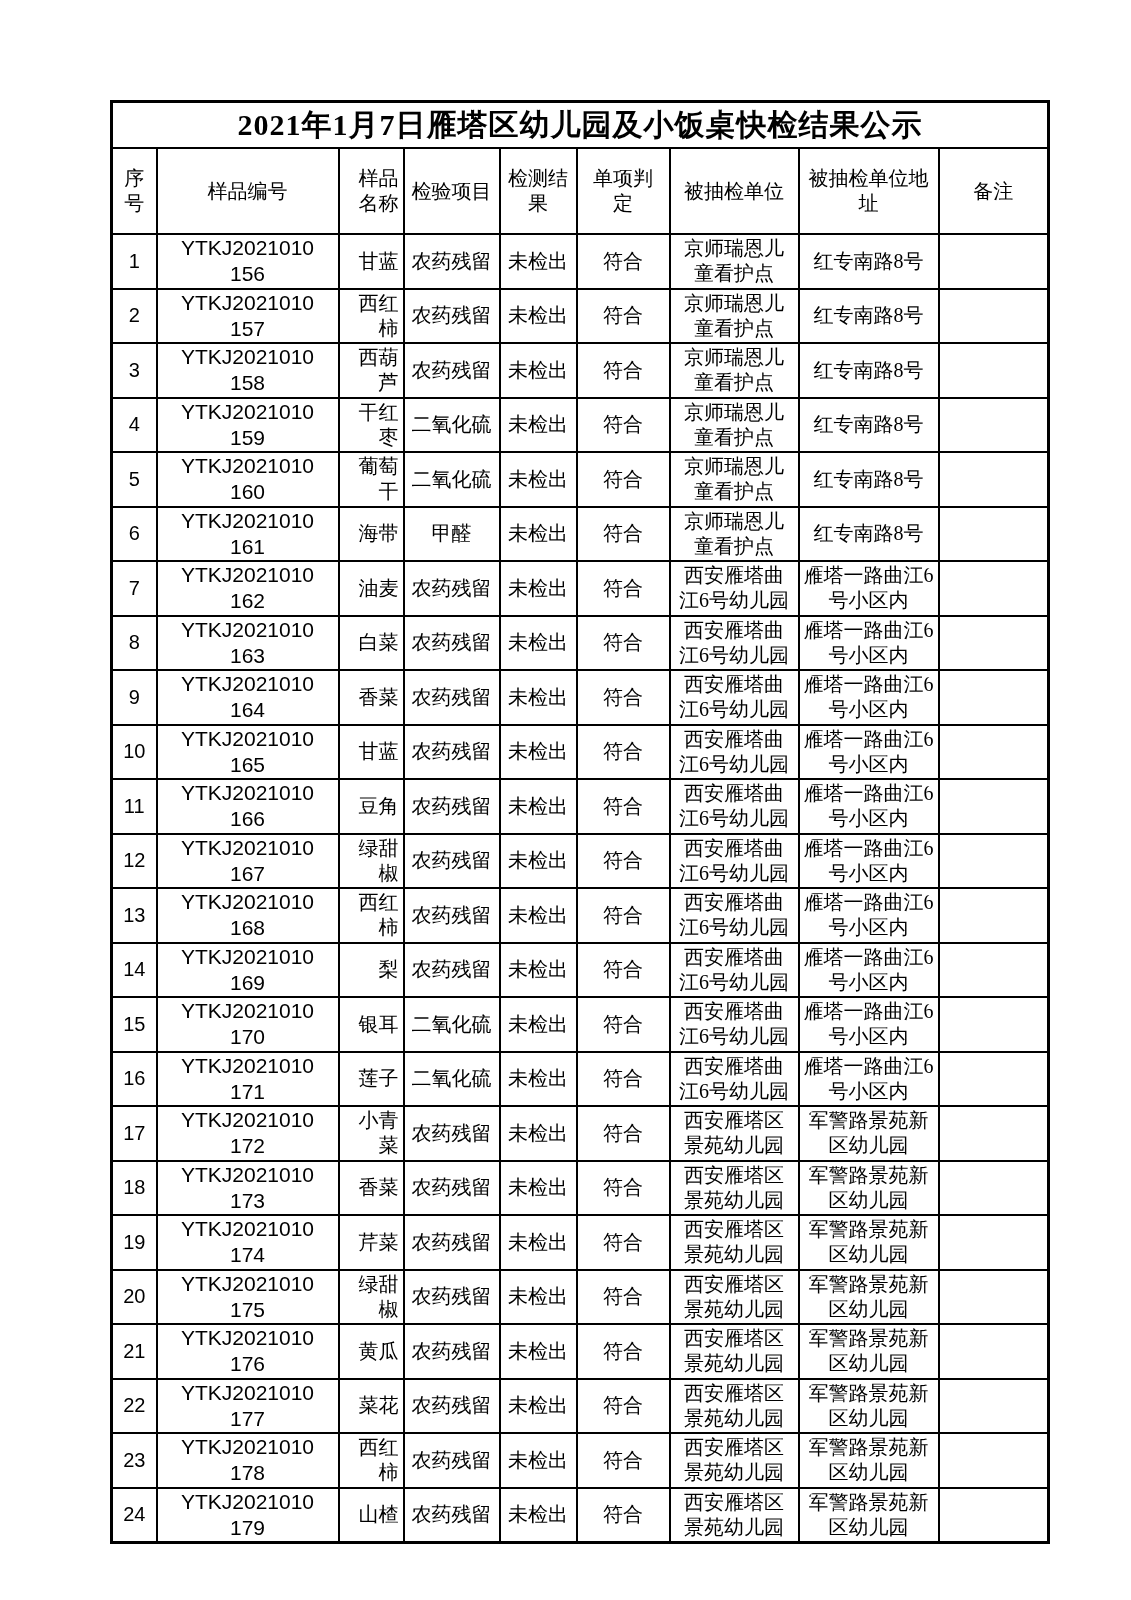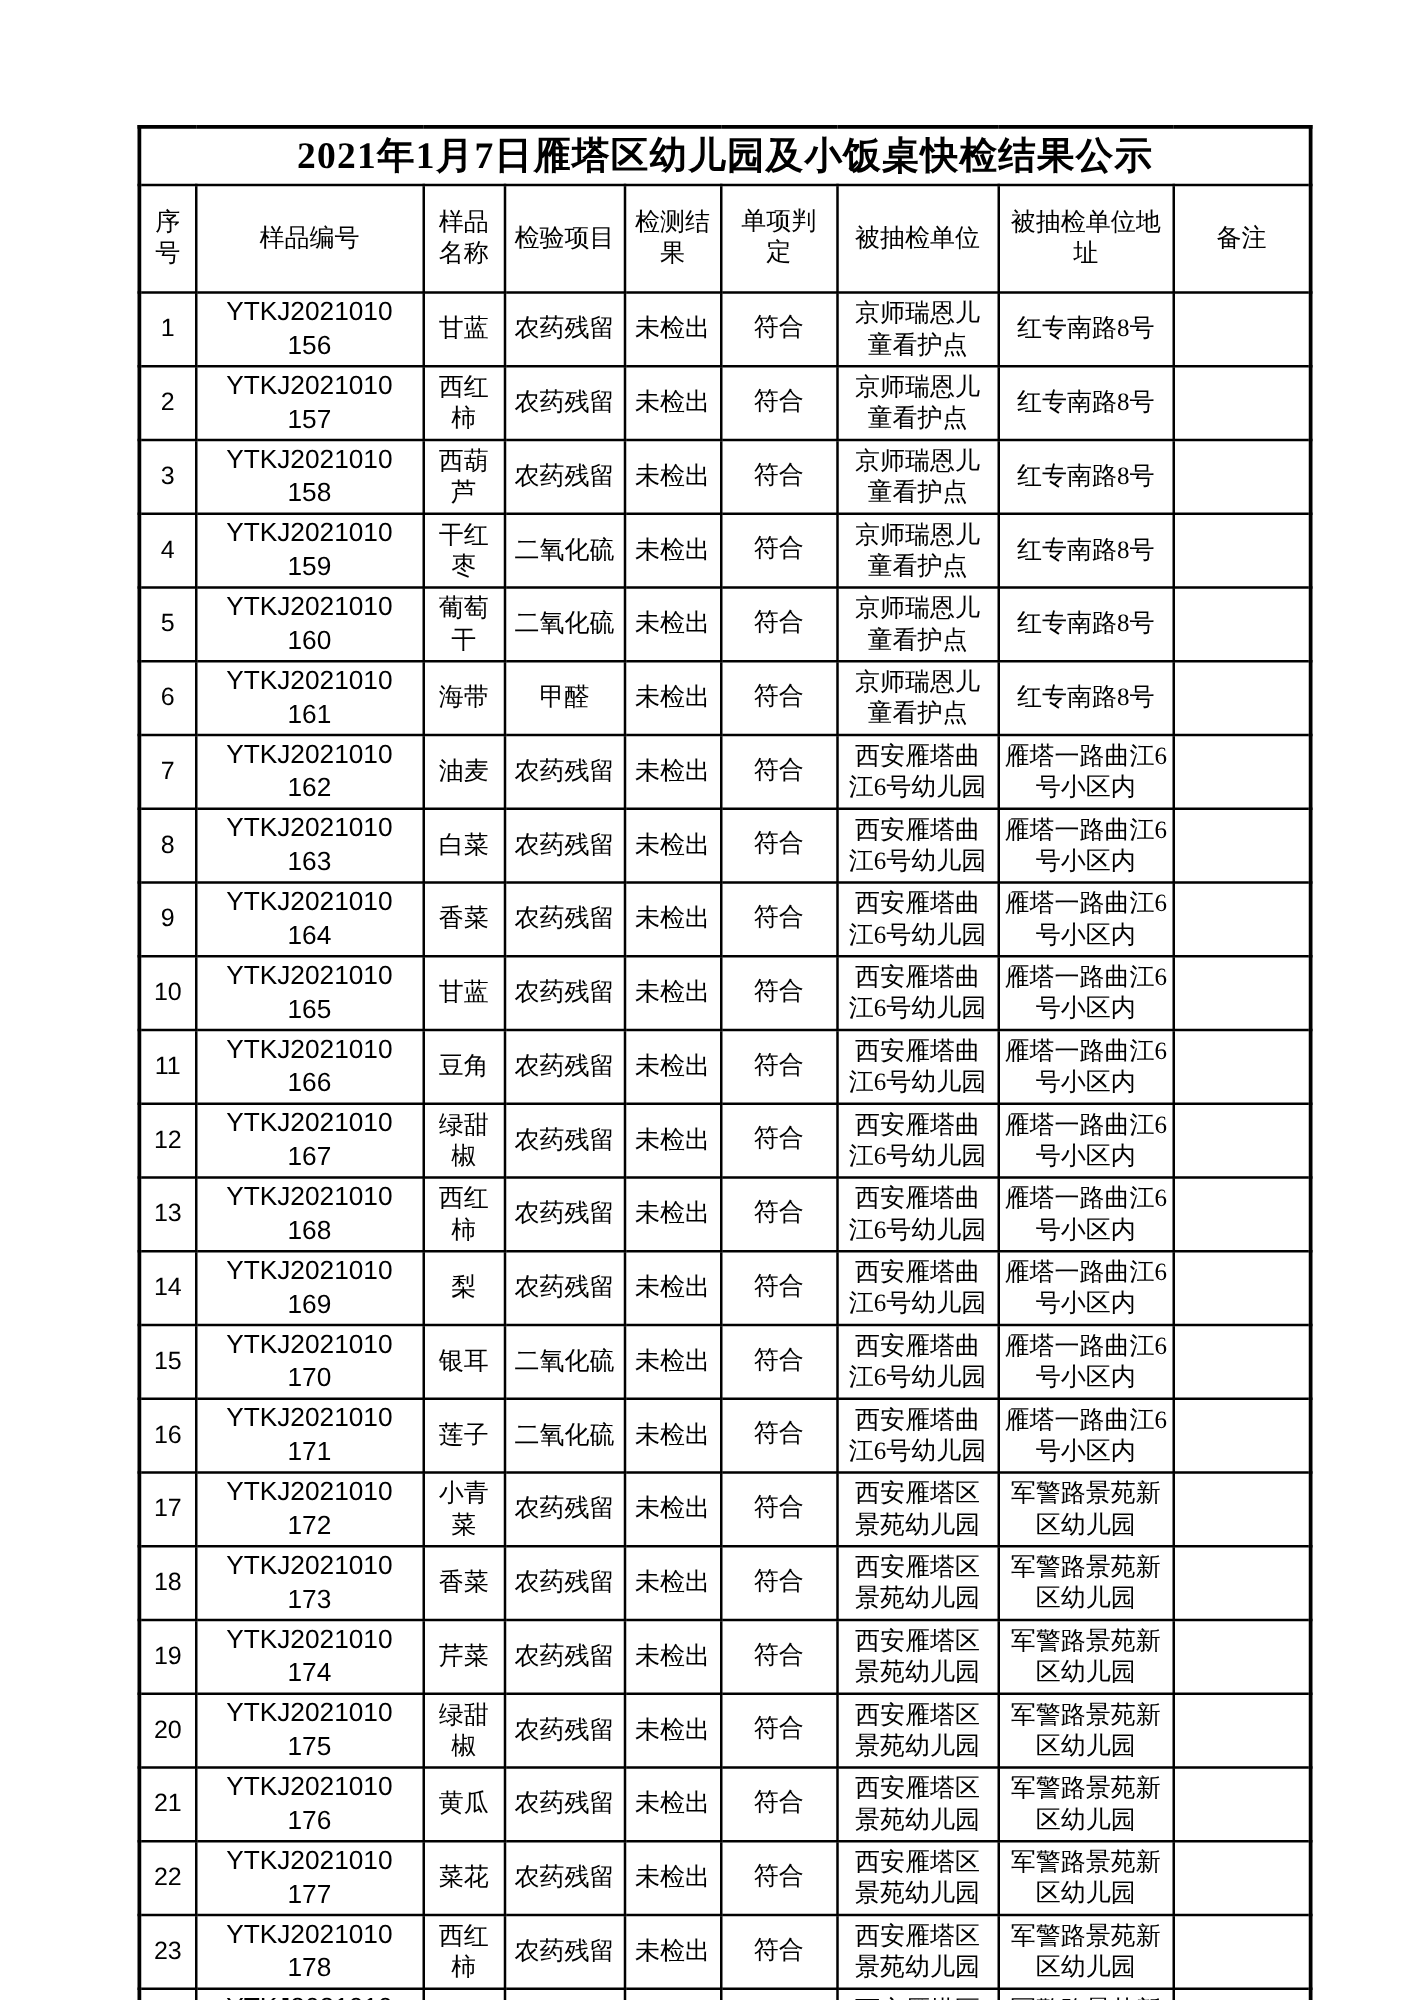--- a/index.html
+++ b/index.html
@@ -40,24 +40,24 @@
     font-weight: bold;
     letter-spacing: 1px;
     padding: 0;
   }
   tr.header-row th { height: 48px; }
   tbody tr { height: 52px; }
 
   
   .col-0 { padding: 0 4px; border-radius: 11px; }
   .col-1 { padding: 0 22px; }
-  .col-2 { padding: 0 4px; }
+  .col-2 { padding: 0 4px; text-align: right; }
   .col-3 { padding: 0 5px; }
   .col-4 { padding: 0 4px; }
-  .col-5 { padding: 16px 8px; font-family: Liberation Mono, monospace; }
+  .col-5 { padding: 0 8px; }
   .col-6 { padding: 0 4px; margin-top: 47px; }
   .col-7 { padding: 0 4px; border-radius: 25px; }
   .col-8 { padding: 18px 4px; }
 
   tbody td.col-0,
   tbody td.col-1 {
     font-family: "Liberation Sans", "DejaVu Sans", sans-serif;
   }
   tbody td.col-1 { font-size: 21px; }
 </style>

